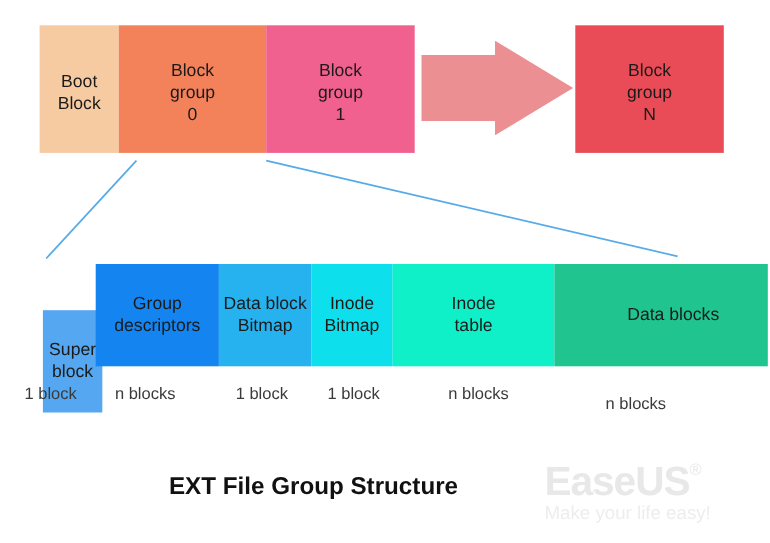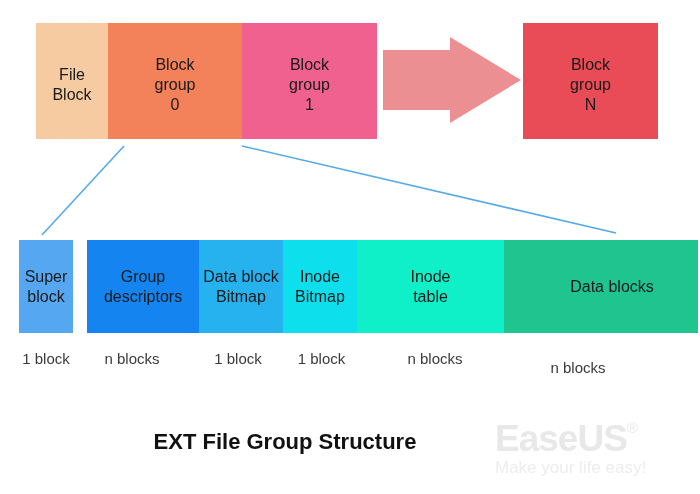--- a/index.html
+++ b/index.html
@@ -20,21 +20,21 @@
     text-align: center;
     color: #1a1a1a;
   }
   .block .lbl { white-space: pre-line; }
   .toprow { top: 23px; height: 116px; font-size: 16px; line-height: 20px; padding-top: 8px; box-sizing: border-box; }
   .botrow { top: 240px; height: 93px; font-size: 16px; line-height: 20px; }
   .t0 { left: 36px;  width: 72px;  }
   .t1 { left: 108px; width: 134px; }
   .t2 { left: 242px; width: 135px; }
   .t3 { left: 523px; width: 135px; }
-  .b0 { left: 19px;  width: 54px;  }
+  .b0 { left: 39px;  width: 54px; margin-top: 42px;  }
   .b1 { left: 87px;  width: 112px; }
   .b2 { left: 199px; width: 84px;  }
   .b3 { left: 283px; width: 74px;  }
   .b4 { left: 357px; width: 147px; }
   .b5 { left: 504px; width: 172px; }
   .sizelbl {
     position: absolute;
     top: 350px;
     height: 18px;
     font-size: 15px;
@@ -81,21 +81,21 @@
     margin-top: 2px;
     white-space: nowrap;
   }
 </style>
 </head>
 <body>
 
 <div id="canvas">
 
   <div class="block toprow t0" style="background: rgb(246, 203, 162);">
-    <span class="lbl">File
+    <span class="lbl">Boot
 Block</span>
   </div>
   <div class="block toprow t1" style="background: rgb(243, 129, 90);">
     <span class="lbl">Block
 group
 0</span>
   </div>
   <div class="block toprow t2" style="background: rgb(240, 97, 143);">
     <span class="lbl">Block
 group

